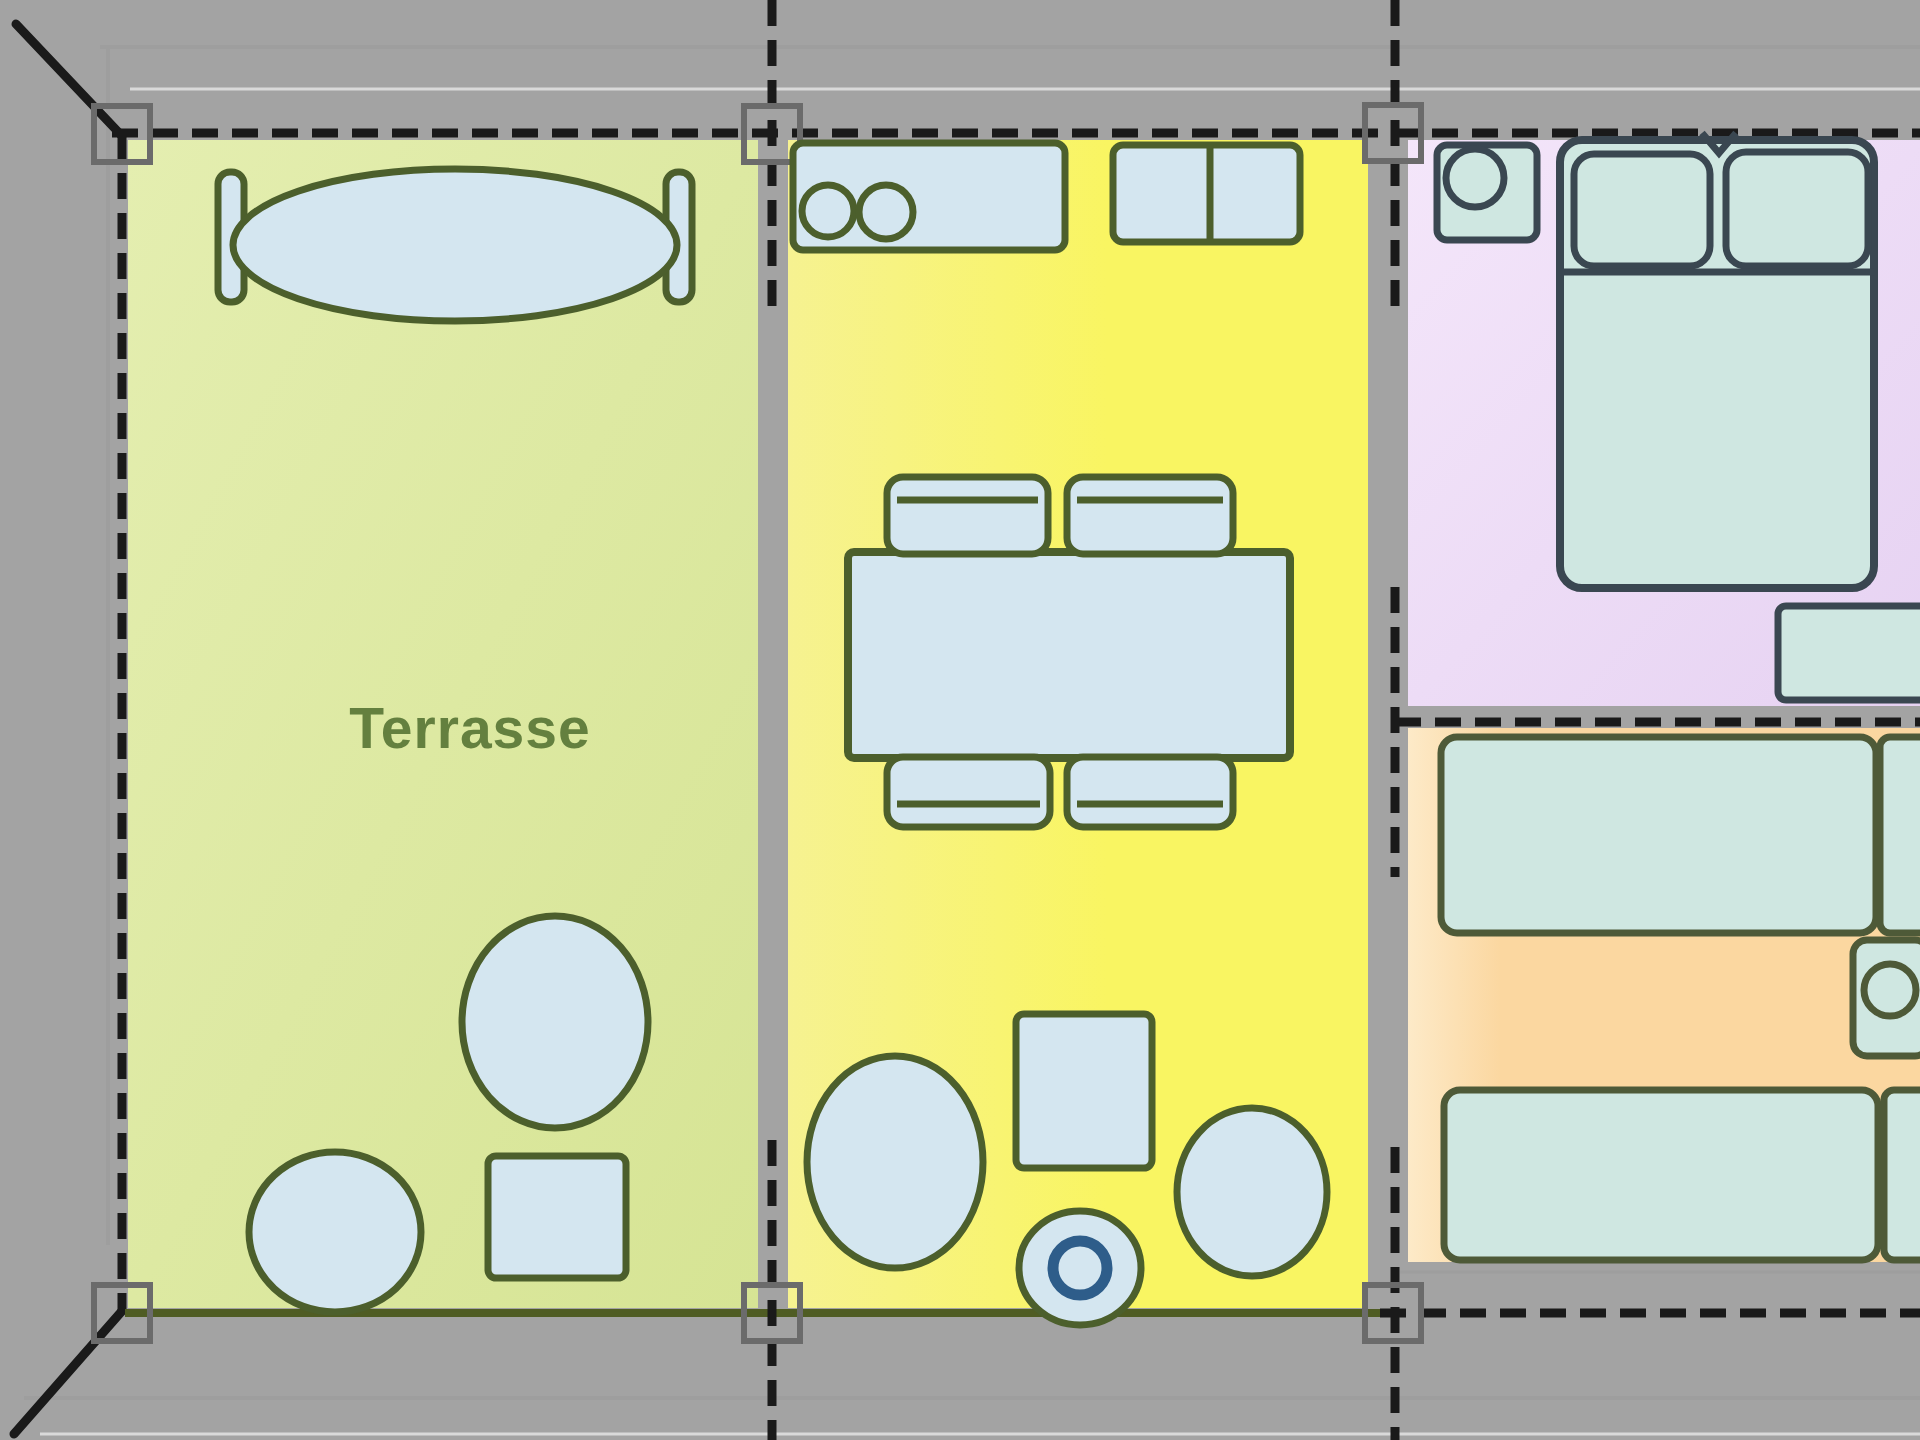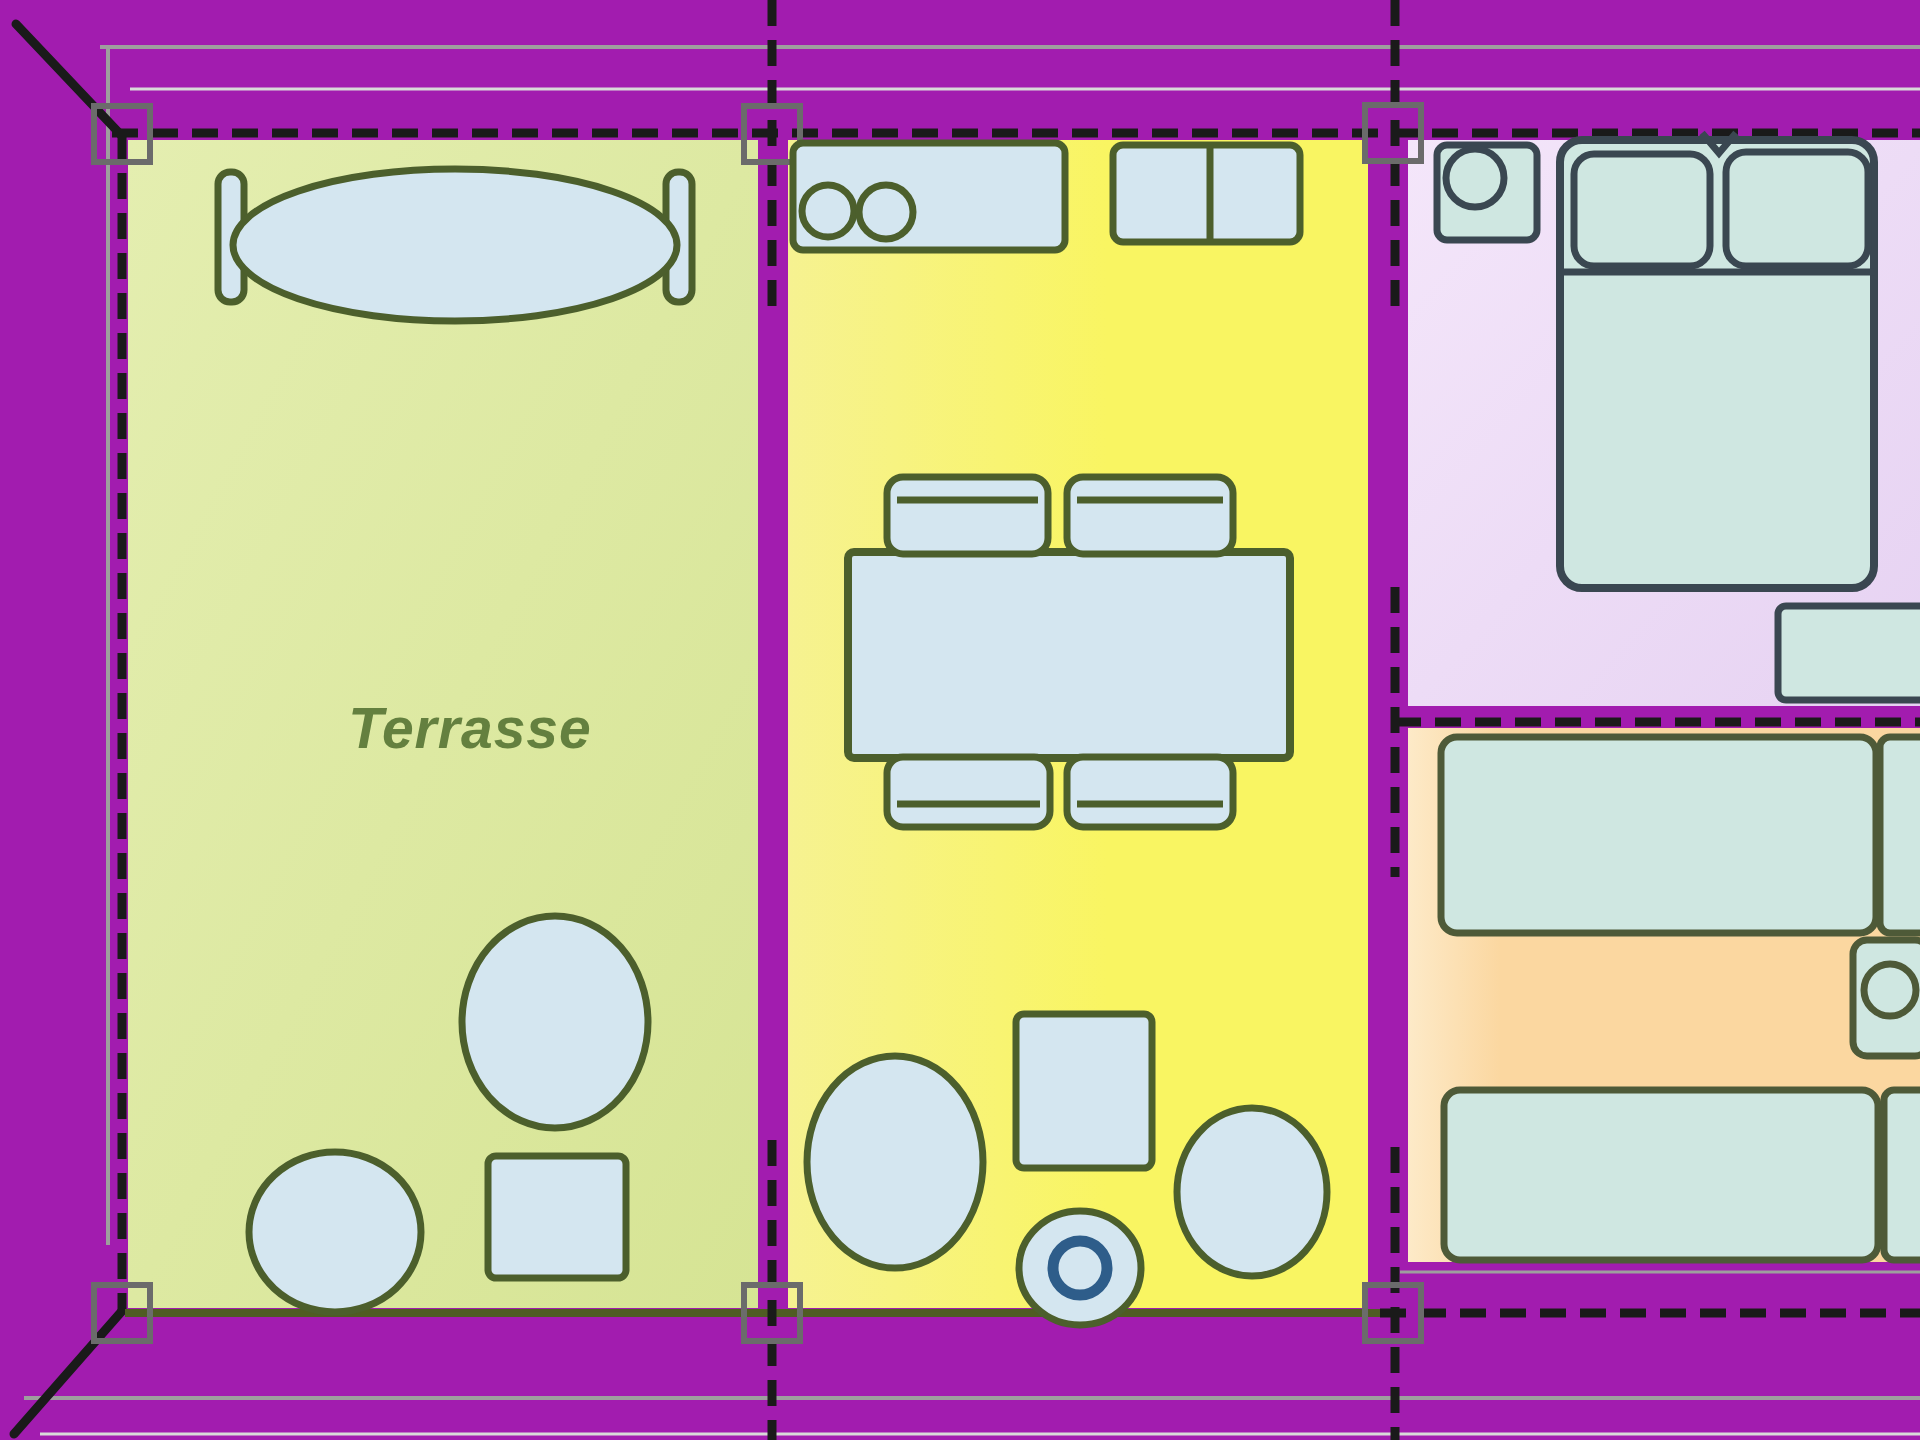--- a/index.html
+++ b/index.html
@@ -1,16 +1,16 @@
 <!DOCTYPE html>
 <html style="--guide-gray: #9e9e9e; --guide-faint: #d9d9d9; --wall-black: #1a1a1a; --post-gray: #6b6b6b; --olive-edge: #4f5c23; --olive-stroke: #4c5f2c; --olive2-stroke: #4e5a38; --slate-stroke: #3a4751; --blue-fill: #d4e6f0; --teal-fill: #cfe7e1; --ring-blue: #2e5d8a; --label-green: #64803f; --terrace-fill-a: #e4eeb0; --terrace-fill-b: #d6e494; --yellow-fill-a: #f6f291; --yellow-fill-b: #f9f562; --purple-fill-a: #f4e6fa; --purple-fill-b: #e6d2f2; --orange-fill-a: #fdeac8; --orange-fill-b: #fbd7a0;"><head>
 <meta charset="utf-8">
 <style>
   html,body{margin:0;padding:0;background:#ffffff;}
-  .stage{width:1920px;height:1440px;position:relative;overflow:hidden;background:#a21caf;font-style:italic;}
+  .stage{width:1920px;height:1440px;position:relative;overflow:hidden;background:#a3a3a3;}
   svg{display:block;}
 
   .guide{stroke:var(--guide-gray);stroke-width:4;fill:none;}
   .guide-thin{stroke:var(--guide-gray);stroke-width:3;fill:none;}
   .guide-faint{stroke:var(--guide-faint);stroke-width:3;fill:none;}
   .wall{stroke:var(--wall-black);stroke-width:9;fill:none;stroke-dasharray:26 14;}
   .guy{stroke:var(--wall-black);stroke-width:9;fill:none;stroke-linecap:round;}
   .post{fill:none;stroke:var(--post-gray);stroke-width:6;}
   .edge-olive{stroke:var(--olive-edge);stroke-width:8;fill:none;}
 

